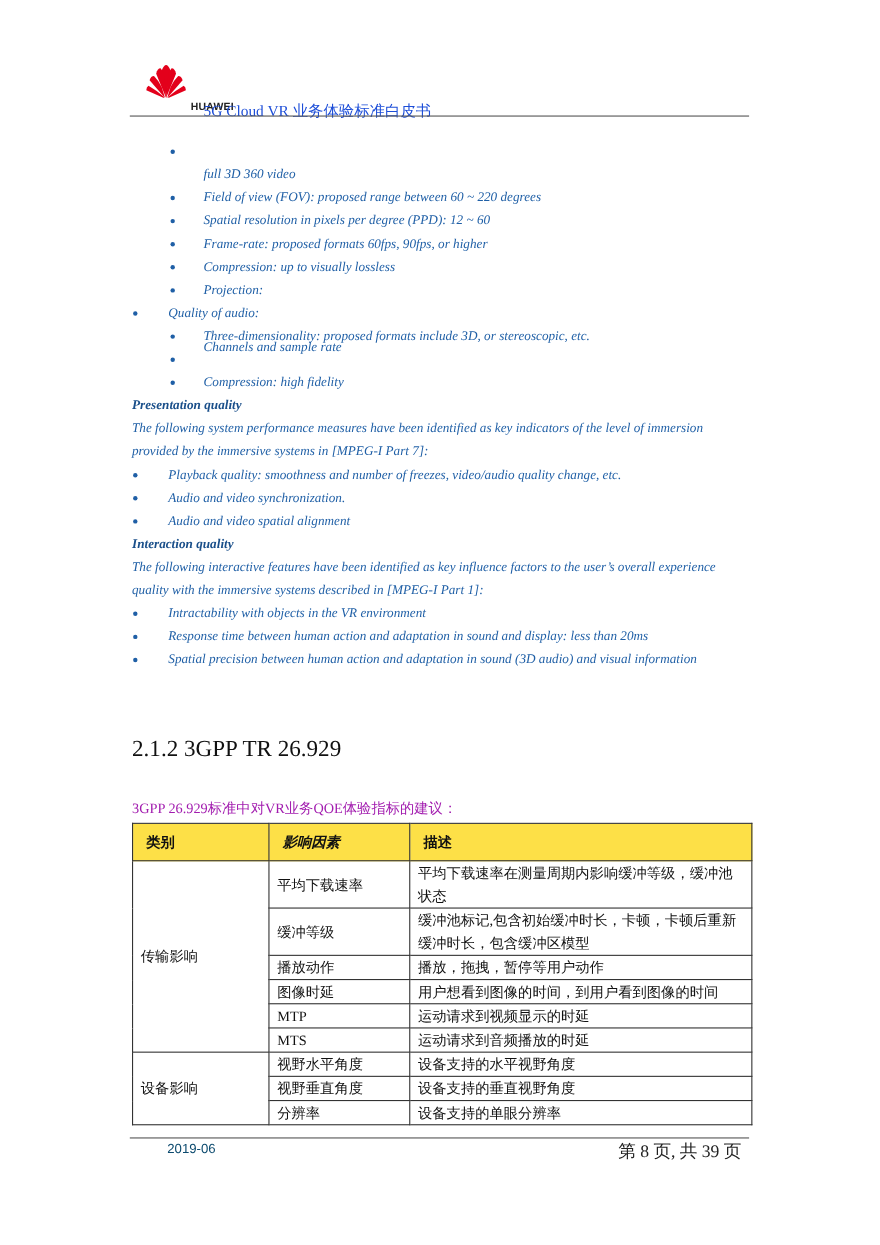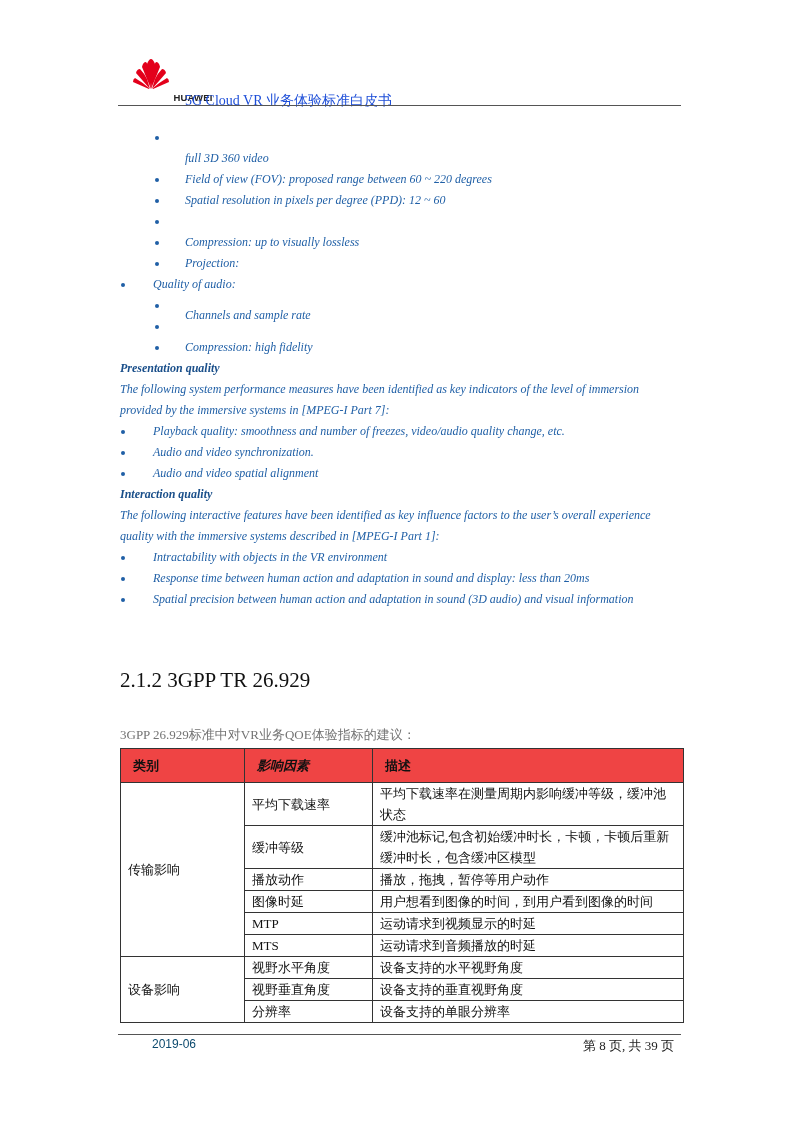--- a/index.html
+++ b/index.html
@@ -16,34 +16,34 @@
   .header-title { position: absolute; left: 185px; top: 92px; font-size: 14px; color: #1d4ed8; }
   .header-rule { position: absolute; left: 118px; top: 105px; width: 563px; height: 1px; background: #555; }
 
   
   .blue { color: #1f5fa6; font-style: italic; font-size: 12px; }
   .line { position: absolute; white-space: nowrap; }
   .bullet { position: absolute; width: 4px; height: 4px; border-radius: 50%; background: #1f5fa6; }
   .bold { font-weight: bold; color: #1a4f8a; }
 
   .section-heading { position: absolute; left: 120px; top: 668px; font-size: 21px; color: #111; }
-  .intro { position: absolute; left: 120px; top: 726px; font-size: 13px; color: #737373; text-align: right; }
+  .intro { position: absolute; left: 120px; top: 726px; font-size: 13px; color: #a21caf; text-align: right; }
 
   
   table.qoe { position: absolute; left: 120px; top: 748px; width: 564px; border-collapse: collapse;
               font-size: 13px; }
   table.qoe td, table.qoe th { border: 1px solid #333; padding: 0 7px; text-align: left; vertical-align: middle; }
-  table.qoe th { background: #ef4444; height: 33px; font-weight: bold; padding-left: 12px; }
+  table.qoe th { background: #fde047; height: 33px; font-weight: bold; padding-left: 12px; }
   table.qoe td { line-height: 21px; }
   .c1 { width: 104px; } .c2 { width: 108px; font-style: italic; }
 
   
   .footer-rule { position: absolute; left: 118px; top: 1034px; width: 563px; height: 1px; background: #555; }
   .footer-date { position: absolute; left: 152px; top: 1037px; font-family: "Liberation Sans", "DejaVu Sans", sans-serif; font-size: 12px; color: #0c4a6e; }
-  .footer-page { position: absolute; right: 126px; top: 1037px; font-size: 13px; color: #222; }
+  .footer-page { position: absolute; right: 126px; top: 1037px; font-size: 16px; color: #222; }
 </style>
 </head>
 <body>
 
 <div class="page">
 
   <div class="logo">
     <svg width="38" height="32" viewBox="0 0 38 32">
       <g fill="#e3001b">
         <path d="M19 31 L15 6 Q17 1 19 1 Q21 1 23 6 Z"></path>
@@ -60,28 +60,30 @@
   <div class="header-title">5G Cloud VR 业务体验标准白皮书</div>
   <div class="header-rule"></div>
 
   <span class="bullet" style="left:155px;top:136px"></span>
   <div class="line blue" style="left:185px;top:151px">full 3D 360 video</div>
   <span class="bullet" style="left:155px;top:178px"></span>
   <div class="line blue" style="left:185px;top:172px">Field of view (FOV): proposed range between 60 ~ 220 degrees</div>
   <span class="bullet" style="left:155px;top:199px"></span>
   <div class="line blue" style="left:185px;top:193px">Spatial resolution in pixels per degree (PPD): 12 ~ 60</div>
   <span class="bullet" style="left:155px;top:220px"></span>
+  <div class="line blue" style="left:185px;top:214px">Frame-rate: proposed formats 60fps, 90fps, or higher</div>
   <span class="bullet" style="left:155px;top:241px"></span>
   <div class="line blue" style="left:185px;top:235px">Compression: up to visually lossless</div>
   <span class="bullet" style="left:155px;top:262px"></span>
   <div class="line blue" style="left:185px;top:256px">Projection:</div>
 
   <span class="bullet" style="left:121px;top:283px"></span>
   <div class="line blue" style="left:153px;top:277px">Quality of audio:</div>
   <span class="bullet" style="left:155px;top:304px"></span>
+  <div class="line blue" style="left:185px;top:298px">Three-dimensionality: proposed formats include 3D, or stereoscopic, etc.</div>
   <span class="bullet" style="left:155px;top:325px"></span>
   <div class="line blue" style="left:185px;top:308px">Channels and sample rate</div>
   <span class="bullet" style="left:155px;top:346px"></span>
   <div class="line blue" style="left:185px;top:340px">Compression: high fidelity</div>
 
   <div class="line blue bold" style="left:120px;top:361px">Presentation quality</div>
   <div class="line blue" style="left:120px;top:382px">The following system performance measures have been identified as key indicators of the level of immersion</div>
   <div class="line blue" style="left:120px;top:403px">provided by the immersive systems in [MPEG-I Part 7]:</div>
   <span class="bullet" style="left:121px;top:430px"></span>
   <div class="line blue" style="left:153px;top:424px">Playback quality: smoothness and number of freezes, video/audio quality change, etc.</div>

